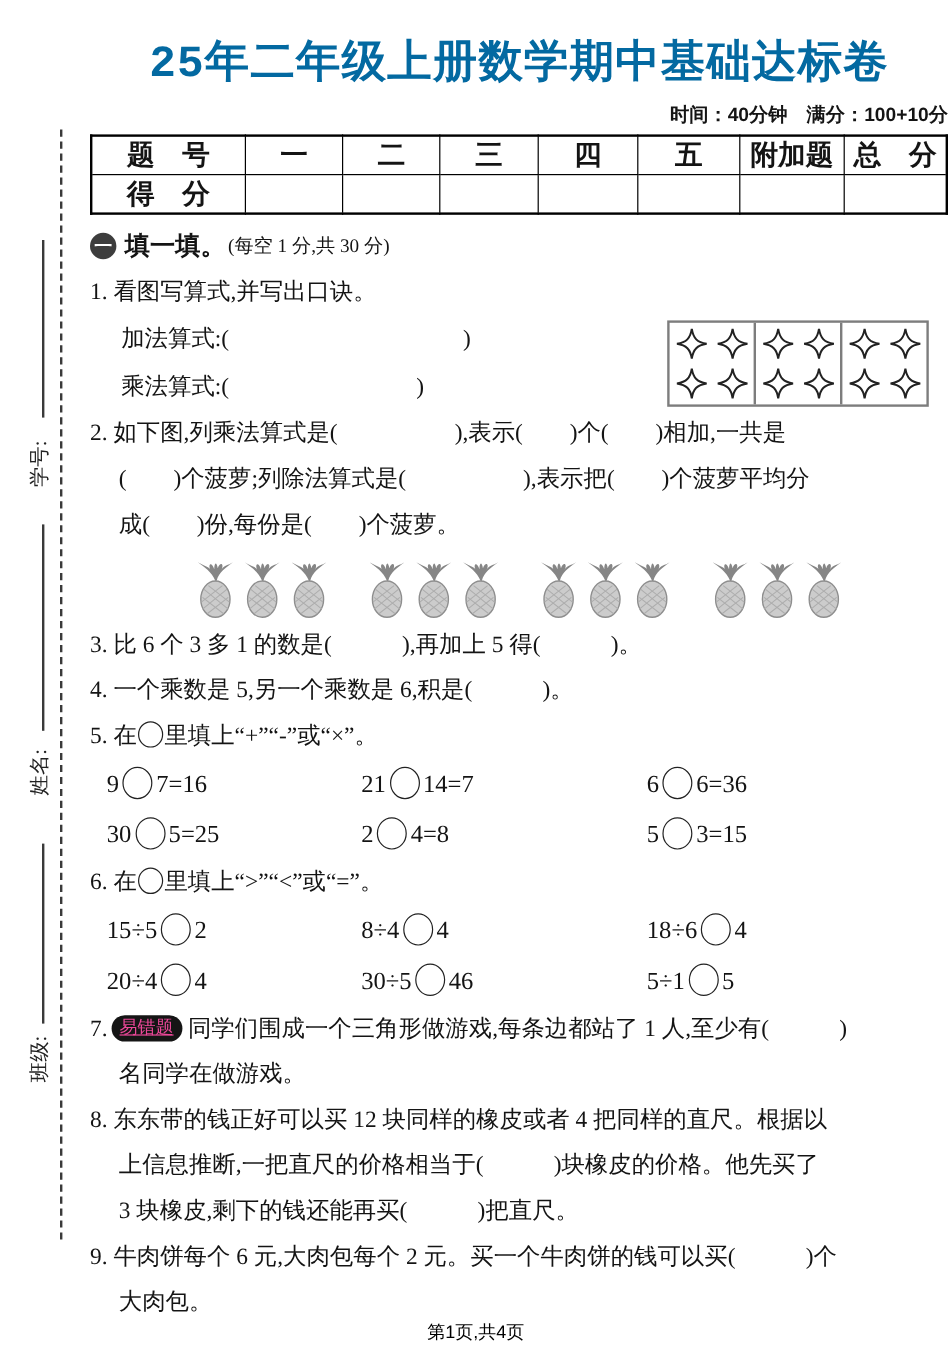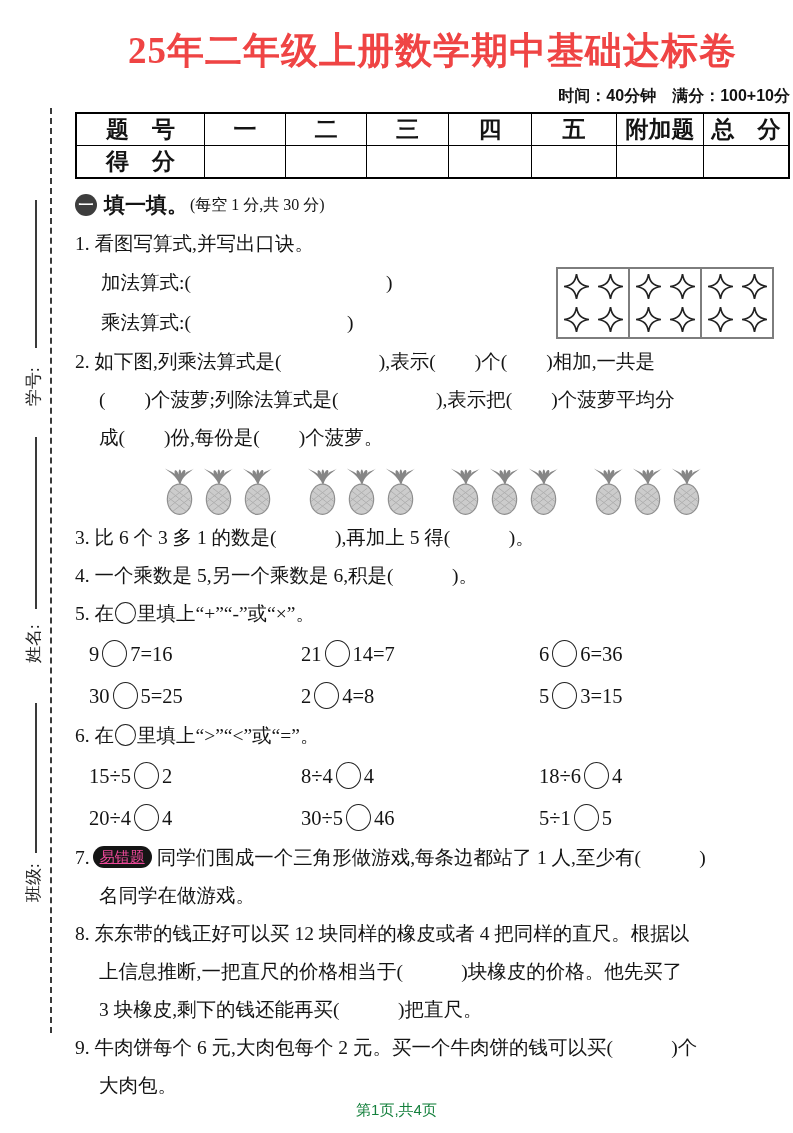--- a/index.html
+++ b/index.html
@@ -8,21 +8,21 @@
   
   .dash-line{position:absolute;left:50px;top:108px;height:925px;border-left:2.5px dashed #3a3a3a;}
   .side-line{position:absolute;left:35px;border-left:2px solid #3a3a3a;}
   .side-label{position:absolute;left:-6px;width:78px;text-align:center;font-size:17px;color:#222;
               transform:rotate(-90deg);font-family:"Liberation Serif",serif;}
 
   
   .main{position:absolute;left:75px;top:20px;width:715px;}
 
   .title{margin:6px 0 10px;text-align:center;font-size:37px;font-weight:bold;letter-spacing:1px;
-         font-family:Liberation Serif, serif;color:#ef4444;}
+         font-family:Liberation Mono, monospace;color:#0369a1;}
   .meta{text-align:right;font-weight:bold;font-size:16px;margin-bottom:5px;
         font-family:"Liberation Sans",sans-serif;}
 
   table.score{width:100%;border-collapse:collapse;border:2.5px solid #000;
               font-family:"Liberation Sans",sans-serif;}
   table.score td{border:1.5px solid #000;height:22px;text-align:center;padding:0;
                  font-size:23px;font-weight:bold;}
 
   .sec-head{margin-top:12px;display:flex;align-items:center;font-size:20px;}
   .sec-circle{width:22px;height:22px;border-radius:50%;background:#3d3d3d;color:#fff;
@@ -55,21 +55,21 @@
   .eq{white-space:nowrap;}
   .circle{display:inline-block;width:23px;height:25px;border:1.7px solid #222;border-radius:50%;
           vertical-align:-6px;margin:0 3px;background:#fff;}
   .circle.sm{width:19px;height:20px;vertical-align:-4px;margin:0 1px;}
 
   .badge{display:inline-block;background:#151515;color:#ec4899;border-radius:11px;padding:0 7px;
          font-size:15px;line-height:22px;vertical-align:2px;margin:0 5px 0 3px;
          font-family:"Liberation Sans",sans-serif;text-decoration:underline;}
 
   .footer{position:absolute;left:0;bottom:13px;width:100%;text-align:center;font-size:15px;
-          font-family:"Liberation Sans",sans-serif;color:#15803d;}
+          font-family:"Liberation Sans",sans-serif;color:#000000;}
 </style>
 </head>
 <body>
 
 <svg width="0" height="0" style="position:absolute" aria-hidden="true">
   <defs>
     <path id="star4" d="M12 1 C13.1 8 16 10.9 23 12 C16 13.1 13.1 16 12 23 C10.9 16 8 13.1 1 12 C8 10.9 10.9 8 12 1 Z" fill="#ffffff" stroke="#222" stroke-width="1.5"></path>
     <g id="pineapple">
       <path d="M19 19 C16 11 9 7 4 3 C11 7 14 7 15 10 C12 4 16 2 18 9 C18 3 20 2 21 8 C23 2 27 4 24 10 C26 5 30 6 34 3 C28 8 22 11 20 19 Z" fill="#868686"></path>
       <ellipse cx="19" cy="34.5" rx="12.5" ry="15.5" fill="#cccccc" stroke="#8e8e8e" stroke-width="1.2"></ellipse>

